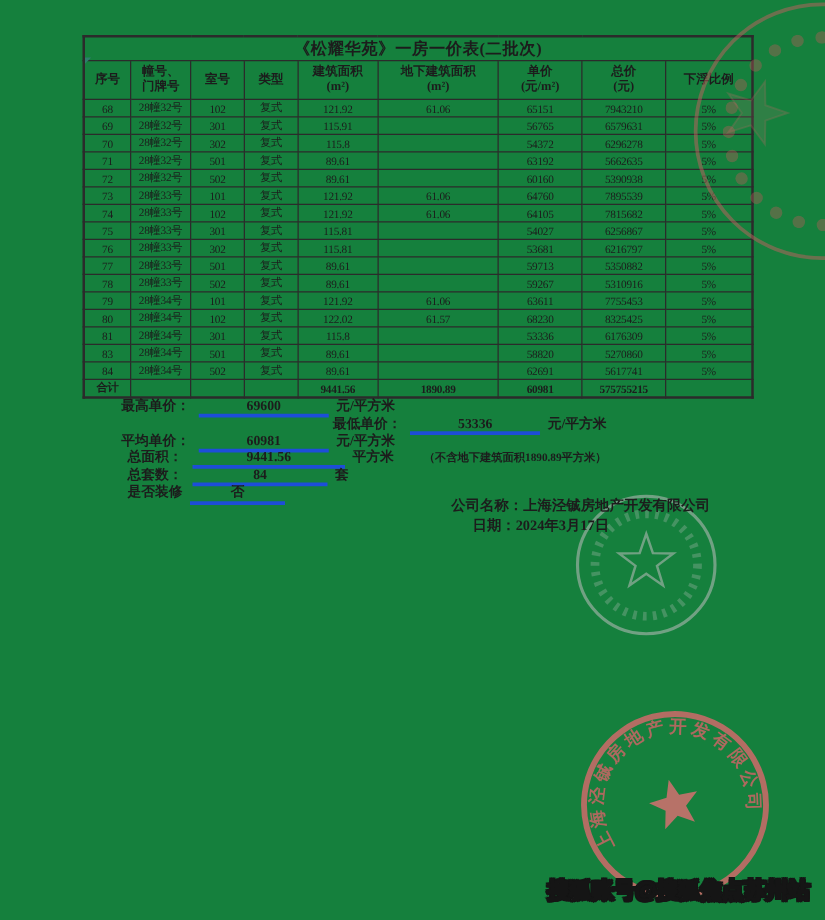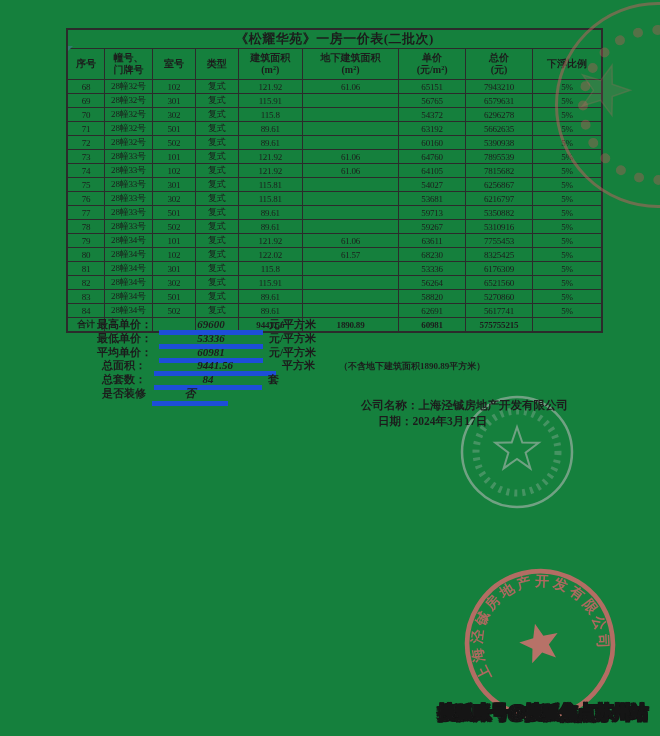--- a/index.html
+++ b/index.html
@@ -29,21 +29,21 @@
   #price-table tbody tr[data-name="total-row"] td{font-weight:bold;}
 
   .corner-marker{
     position:absolute;left:68px;top:46px;width:0;height:0;z-index:3;
     border-top:5px solid #2f7d6d;border-right:5px solid transparent;
   }
 
   
   #summary{position:absolute;left:97px;top:317px;z-index:2;font-size:11px;font-weight:600;}
   .sum-line{display:flex;align-items:baseline;height:13.8px;white-space:nowrap;}
-  .sum-value{border-bottom:5px solid #1d4ed8;text-align:center;display:inline-block;font-style:italic;}
+  .sum-value{border-bottom:3px solid #1d4ed8;text-align:center;display:inline-block;}
   .sum-unit{margin-left:6px;}
   .sum-note{margin-left:24px;font-size:9px;}
 
   
   #company{position:absolute;left:361px;top:398px;z-index:3;font-size:11.5px;font-weight:600;line-height:15.5px;white-space:nowrap;}
   #company .line2{margin-left:17px;}
 
   
   .top-seal-ring{
     position:absolute;left:555px;top:2px;width:200px;height:200px;border-radius:50%;
@@ -259,31 +259,20 @@
           <td data-name="table-cell">28幢34号</td>
           <td data-name="table-cell">301</td>
           <td data-name="table-cell">复式</td>
           <td data-name="table-cell">115.8</td>
           <td data-name="table-cell"></td>
           <td data-name="table-cell">53336</td>
           <td data-name="table-cell">6176309</td>
           <td data-name="table-cell">5%</td>
         </tr>
         <tr data-name="table-row">
-          <td data-name="table-cell">82</td>
-          <td data-name="table-cell">28幢34号</td>
-          <td data-name="table-cell">302</td>
-          <td data-name="table-cell">复式</td>
-          <td data-name="table-cell">115.91</td>
-          <td data-name="table-cell"></td>
-          <td data-name="table-cell">56264</td>
-          <td data-name="table-cell">6521560</td>
-          <td data-name="table-cell">5%</td>
-        </tr>
-        <tr data-name="table-row">
           <td data-name="table-cell">83</td>
           <td data-name="table-cell">28幢34号</td>
           <td data-name="table-cell">501</td>
           <td data-name="table-cell">复式</td>
           <td data-name="table-cell">89.61</td>
           <td data-name="table-cell"></td>
           <td data-name="table-cell">58820</td>
           <td data-name="table-cell">5270860</td>
           <td data-name="table-cell">5%</td>
         </tr>
@@ -312,21 +301,21 @@
       </tbody>
   </table>
   <div class="corner-marker" data-name="excel-corner-marker-icon"></div>
 
   <div id="summary" data-name="summary-section">
       <div class="sum-line" data-name="summary-line" style="margin-left: 0px;">
         <span class="sum-label" data-name="summary-label" style="width: 62px;">最高单价：</span>
         <span class="sum-value" data-name="summary-value" style="width: 104px;">69600</span>
         <span class="sum-unit" data-name="summary-unit">元/平方米</span>
       </div>
-      <div class="sum-line" data-name="summary-line" style="margin-left: 0px;">
+      <div class="sum-line" data-name="summary-line" style="margin-left: 0px; justify-content: flex-end;">
         <span class="sum-label" data-name="summary-label" style="width: 62px;">最低单价：</span>
         <span class="sum-value" data-name="summary-value" style="width: 104px;">53336</span>
         <span class="sum-unit" data-name="summary-unit">元/平方米</span>
       </div>
       <div class="sum-line" data-name="summary-line" style="margin-left: 0px;">
         <span class="sum-label" data-name="summary-label" style="width: 62px;">平均单价：</span>
         <span class="sum-value" data-name="summary-value" style="width: 104px;">60981</span>
         <span class="sum-unit" data-name="summary-unit">元/平方米</span>
       </div>
       <div class="sum-line" data-name="summary-line" style="margin-left: 5px;">

